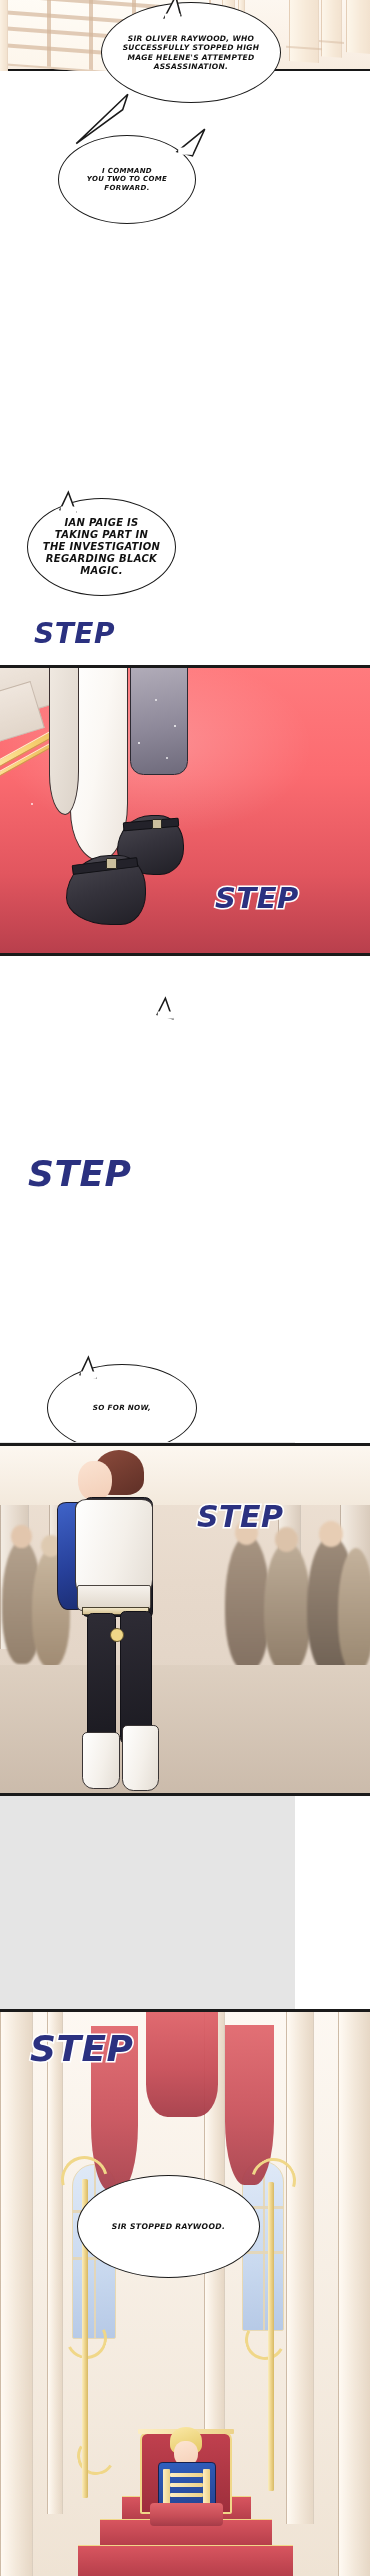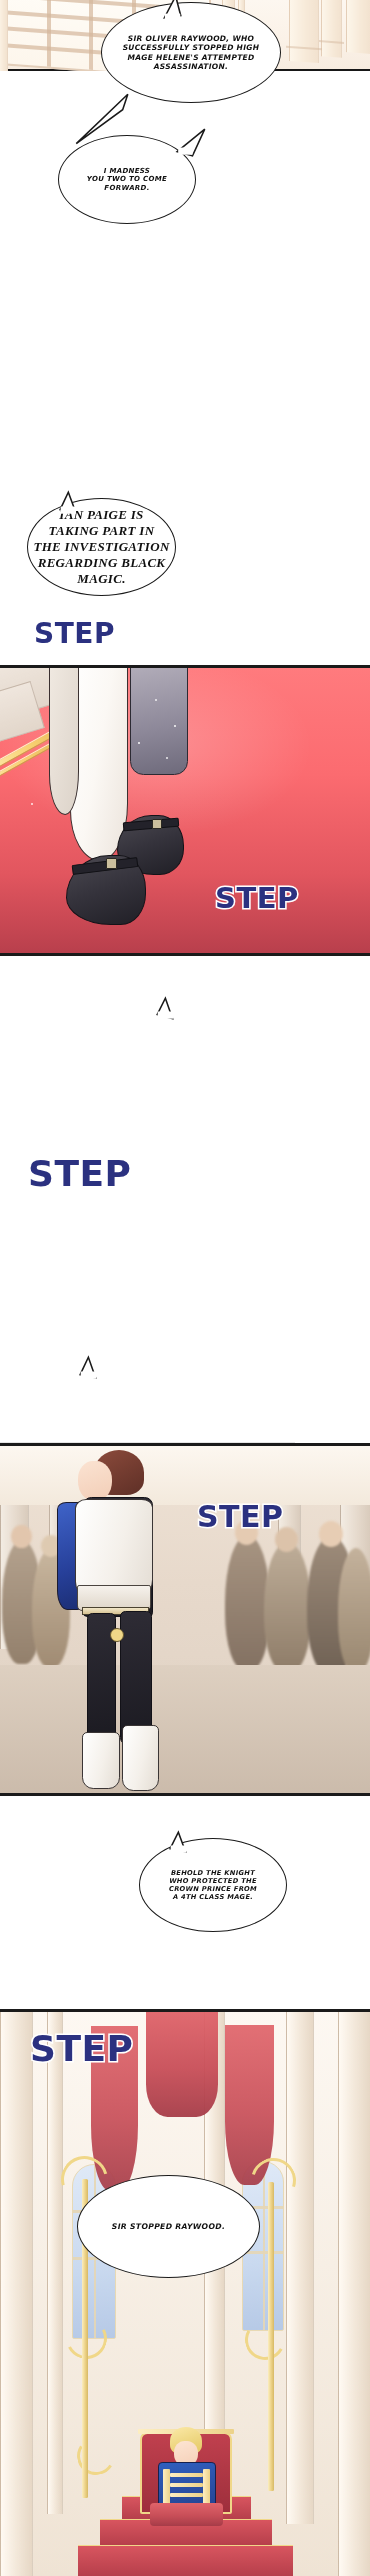--- a/index.html
+++ b/index.html
@@ -24,21 +24,21 @@
     font-family:"DejaVu Sans", sans-serif;
     font-weight:700; font-style:italic; color:#111;
     letter-spacing:0.3px; line-height:1.22; white-space:pre-line;
     padding:2.1px 5.2px;
   }
 
   
   .sfx {
     position:absolute; z-index:45;
     font-family:"DejaVu Sans", sans-serif;
-    font-weight:700; 
+    font-weight:700; font-style:italic;
     color:#2b3180;
     -webkit-text-stroke:3.1px #ffffff;
     paint-order:stroke fill;
     letter-spacing:0.5px;
   }
   .sfx span { position:relative; }
 
   
   #p1 { top:0; height:433px; }
   .p1-art {
@@ -210,33 +210,33 @@
     </div>
     <svg style="position:absolute;left:149px;top:-5.2px;width:41px;height:26px;z-index:31;overflow:visible" viewBox="0 0 80 50" width="41" height="26">
       <path d="M 30 44 L 52 2 L 62 40 Z" fill="#ffffff" stroke="#1a1a1a" stroke-width="3"></path>
       <rect x="31" y="36" width="30" height="12" fill="#ffffff"></rect>
     </svg>
     <svg style="position:absolute;left:67px;top:90px;width:67px;height:62px;z-index:31;overflow:visible" viewBox="0 0 130 120" width="67" height="62">
       <path d="M 118 8 L 18 104 L 108 38 Z" fill="#ffffff" stroke="#1a1a1a" stroke-width="3"></path>
     </svg>
 
     <div class="bubble" style="left:58px; top:135px; width:138px; height:89px;">
-      <div class="btxt" style="font-size:7px;">I MADNESS
+      <div class="btxt" style="font-size:7px;">I COMMAND
 YOU TWO TO COME
 FORWARD.</div>
     </div>
     <svg style="position:absolute;left:170px;top:127px;width:46px;height:36px;z-index:31;overflow:visible" viewBox="0 0 90 70" width="46" height="36">
       <path d="M 14 48 L 68 4 L 44 56 Z" fill="#ffffff" stroke="#1a1a1a" stroke-width="3"></path>
       <rect x="16" y="40" width="28" height="14" fill="#ffffff"></rect>
     </svg>
   </div>
 
   <div class="panel" id="p2">
     <div class="bubble" style="left:27px; top:65px; width:149px; height:98px;">
-      <div class="btxt" style="font-size:13px;font-family:Liberation Serif, serif;">IAN PAIGE IS
+      <div class="btxt" style="font-size:10px;">IAN PAIGE IS
 TAKING PART IN
 THE INVESTIGATION
 REGARDING BLACK
 MAGIC.</div>
     </div>
     <svg style="position:absolute;left:55px;top:58px;width:41px;height:28px;z-index:31;overflow:visible" viewBox="0 0 80 54" width="41" height="28">
       <path d="M 10 36 L 26 2 L 40 40 Z" fill="#ffffff" stroke="#1a1a1a" stroke-width="3"></path>
       <rect x="11" y="30" width="30" height="14" fill="#ffffff"></rect>
     </svg>
 
@@ -290,20 +290,23 @@
       <path d="M 14 34 L 30 2 L 44 42 Z" fill="#ffffff" stroke="#1a1a1a" stroke-width="3"></path>
       <rect x="15" y="28" width="30" height="14" fill="#ffffff"></rect>
     </svg>
 
     <div class="sfx" style="left:28px; top:200px; font-size:36px;">
       <span>STEP</span>
     </div>
   </div>
 
   <div class="panel" id="p5">
+    <div class="bubble" style="left:47px; top:133px; width:150px; height:88px;">
+      <div class="btxt" style="font-size:7.2px;">SO FOR NOW,</div>
+    </div>
     <svg style="position:absolute;left:73px;top:125px;width:41px;height:29px;z-index:31;overflow:visible" viewBox="0 0 80 56" width="41" height="29">
       <path d="M 14 36 L 30 2 L 44 42 Z" fill="#ffffff" stroke="#1a1a1a" stroke-width="3"></path>
       <rect x="15" y="30" width="30" height="14" fill="#ffffff"></rect>
     </svg>
   </div>
 
   <div class="panel-border-top" style="top:1443px;"></div>
   <div class="panel" id="p6">
     <div class="crowd-bg"></div>
 
@@ -348,32 +351,20 @@
     <div class="knight-cape-w" style="left:122px; top:282px; width:37px; height:66px; border-radius:5.2px 5.2px 11.3px 11.3px;"></div>
 
     <div style="position:absolute;left:110px;top:185px;width:14.4px;height:14.4px;background:#f0d788;border:1px solid #6a5a2e;border-radius:50%;z-index:6;"></div>
 
     <div class="sfx" style="left:197px; top:56px; font-size:30px;">
       <span>STEP</span>
     </div>
   </div>
 
   <div class="panel-border-top" style="top:1793px;"></div>
-  <div class="panel" id="p7">
-    <div class="bubble" style="left:139px; top:45px; width:148px; height:94px;">
-      <div class="btxt" style="font-size:6.7px;">BEHOLD THE KNIGHT
-WHO PROTECTED THE
-CROWN PRINCE FROM
-A 4TH CLASS MAGE.</div>
-    </div>
-    <svg style="position:absolute;left:164px;top:38px;width:41px;height:28px;z-index:31;overflow:visible" viewBox="0 0 80 54" width="41" height="28">
-      <path d="M 12 34 L 28 2 L 42 40 Z" fill="#ffffff" stroke="#1a1a1a" stroke-width="3"></path>
-      <rect x="13" y="28" width="30" height="14" fill="#ffffff"></rect>
-    </svg>
-  </div>
 
   <div class="panel-border-top" style="top:2009px;"></div>
   <div class="panel" id="p8">
     <div class="throne-bg"></div>
 
     <div class="t-pillar" style="left:0px;   top:0px; width:33px;  height:567px;"></div>
     <div class="t-pillar" style="left:47px;  top:0px; width:15.5px;  height:505px;"></div>
     <div class="t-pillar" style="left:204px; top:0px; width:20.6px;  height:464px;"></div>
     <div class="t-pillar" style="left:286px; top:0px; width:28px;  height:515px;"></div>
     <div class="t-pillar" style="left:338px; top:0px; width:33px;  height:567px;"></div>

